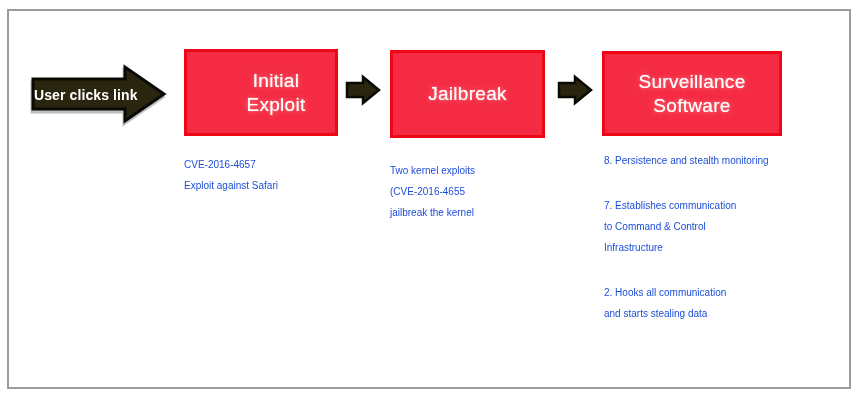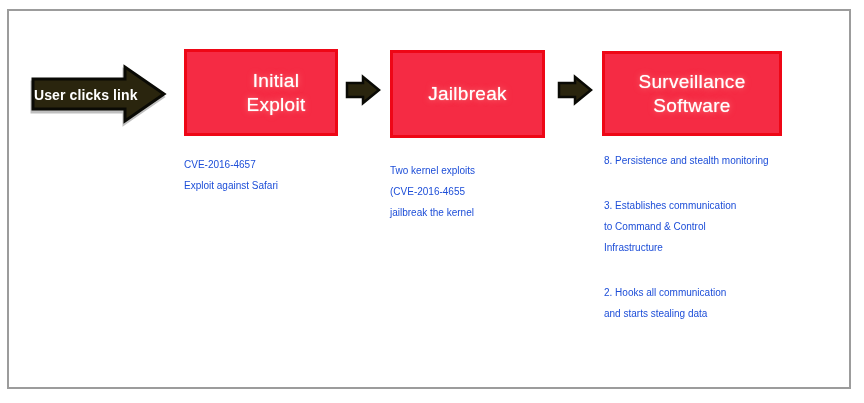--- a/index.html
+++ b/index.html
@@ -111,21 +111,21 @@
     <div class="line">Two kernel exploits</div>
     <div class="line">(CVE-2016-4655</div>
     <div class="line">jailbreak the kernel</div>
   </div>
 
   <div class="desc" style="left:604px; top:150px;">
     <div class="list-item">
       <div class="line">8. Persistence and stealth monitoring</div>
     </div>
     <div class="list-item">
-      <div class="line">3. Establishes communication</div>
+      <div class="line">7. Establishes communication</div>
       <div class="line">to Command &amp; Control</div>
       <div class="line">Infrastructure</div>
     </div>
     <div class="list-item">
       <div class="line">2. Hooks all communication</div>
       <div class="line">and starts stealing data</div>
     </div>
   </div>
 
 </div>

